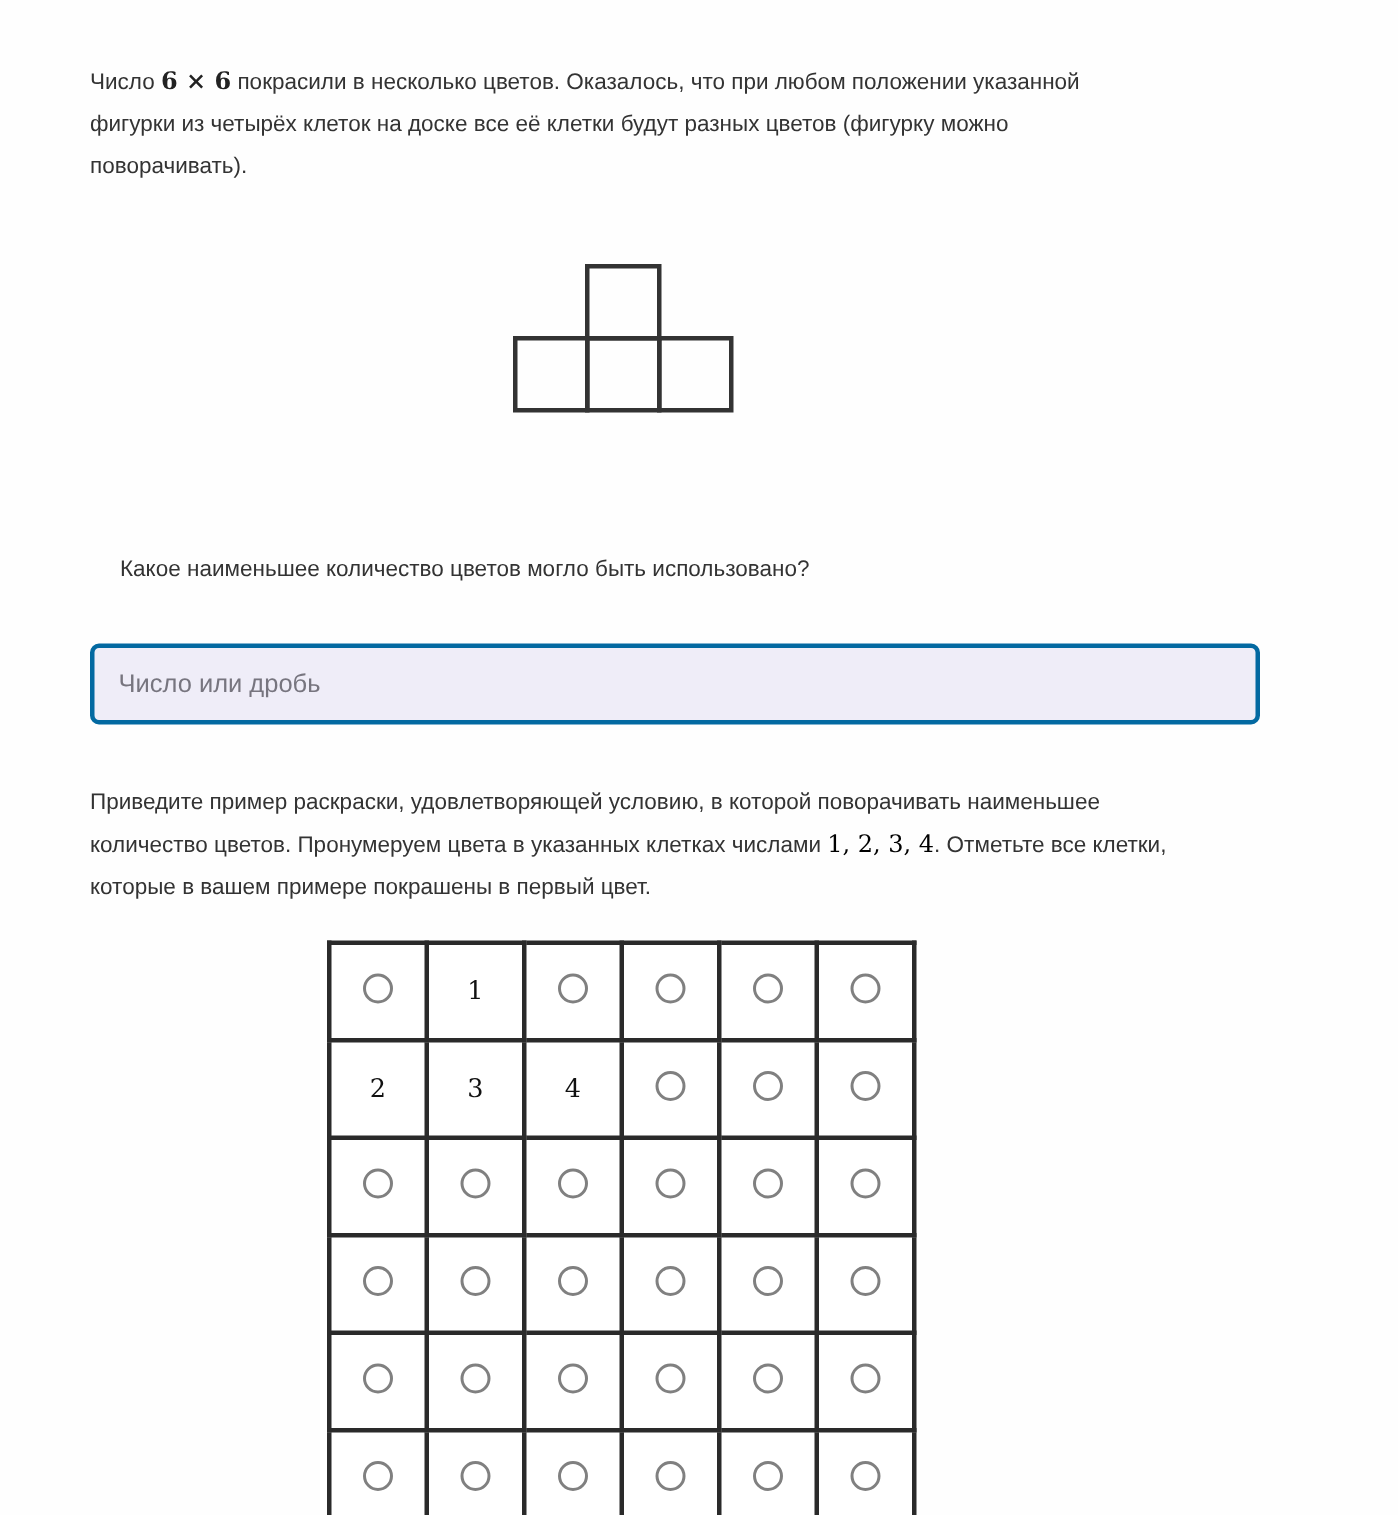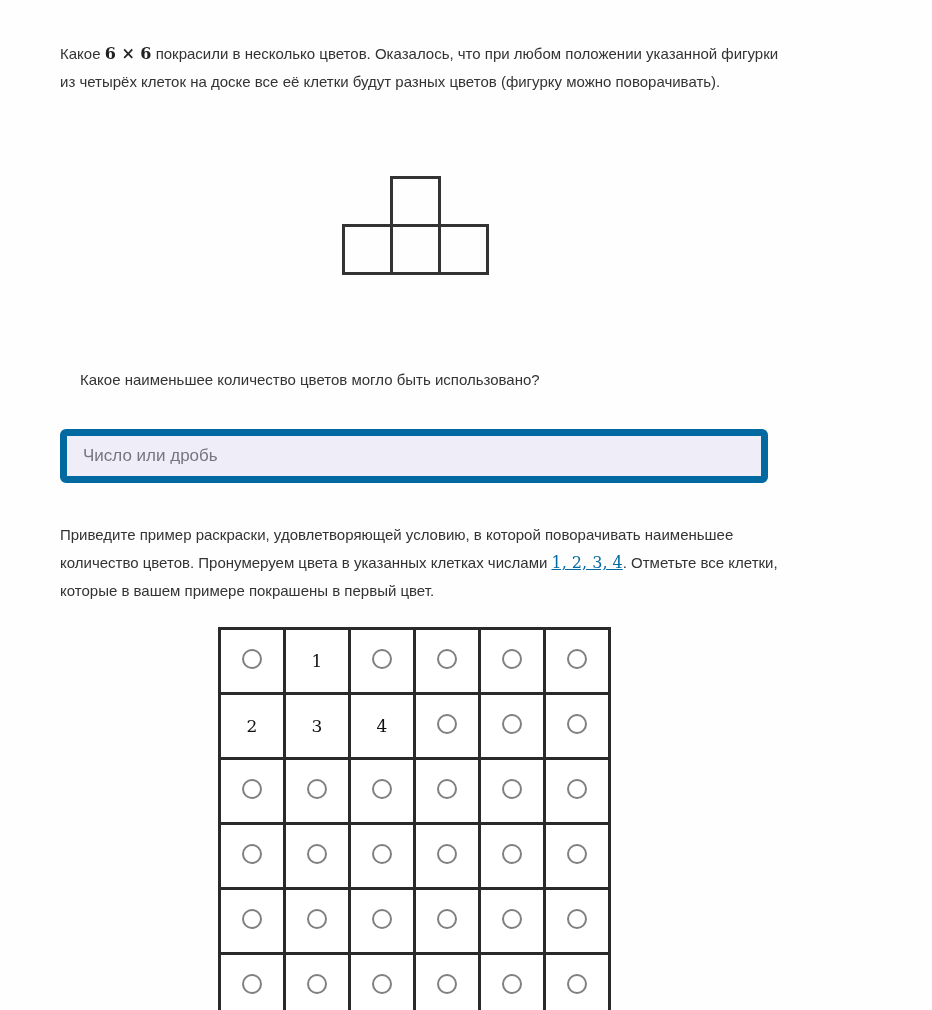--- a/index.html
+++ b/index.html
@@ -1,41 +1,41 @@
 <!DOCTYPE html>
 <html><head>
 <meta charset="utf-8">
 <style>
   html, body { margin: 0; padding: 0; background: #fefefe; }
   body { width: 932px; height: 1010px; overflow: hidden; position: relative;
          font-family: "Liberation Sans", sans-serif; color: #333; }
   .para { position: absolute; left: 60px; width: 720px; font-size: 15px; line-height: 28px; color: #333; }
   .math { font-family: "DejaVu Serif", serif; font-weight: bold; font-size: 16px; color: #222; }
-  .math-plain { font-family: "DejaVu Serif", serif; font-size: 16px; color: #0369a1; text-decoration: underline; }
+  .math-plain { font-family: "DejaVu Serif", serif; font-size: 16px; color: #000000; }
   #p1 { top: 40px; }
   #figure { position: absolute; left: 342px; top: 176px; }
   #figure .sq { position: absolute; width: 45px; height: 45px; border: 3px solid #333; box-sizing: content-box; }
   #q1 { top: 366px; margin-left: 20px; }
-  #answer { position: absolute; left: 60px; top: 429px; width: 708px; height: 54px;
-            border: 7px solid #0369a1; border-radius: 6px; background: #efedf8;
+  #answer { position: absolute; left: 60px; top: 429px; width: 780px; height: 54px;
+            border: 3px solid #0369a1; border-radius: 6px; background: #efedf8;
             box-sizing: border-box; padding: 0 16px; font-size: 17px; color: #444;
             font-family: "Liberation Sans", sans-serif; outline: none; }
   #answer::placeholder { color: #77757f; }
   #p2 { top: 521px; }
   #grid { position: absolute; left: 218px; top: 627px; border-collapse: collapse; }
   #grid td { width: 62px; height: 62px; border: 3px solid #2a2a2a; padding: 0; text-align: center;
              vertical-align: middle; background: #fff; }
   .cell-num { font-family: "DejaVu Serif", serif; font-size: 17px; color: #111; }
   .radio { display: inline-block; width: 20px; height: 20px; border: 2px solid #808080; border-radius: 50%;
            background: #fff; cursor: pointer; box-sizing: border-box; }
 </style>
 </head>
 <body>
 
-<div class="para" id="p1"><span>Какое </span><span class="math">6 × 6</span><span> покрасили в несколько цветов. Оказалось, что при любом положении указанной фигурки из четырёх клеток на доске все её клетки будут разных цветов (фигурку можно поворачивать).</span></div>
+<div class="para" id="p1"><span>Число </span><span class="math">6 × 6</span><span> покрасили в несколько цветов. Оказалось, что при любом положении указанной фигурки из четырёх клеток на доске все её клетки будут разных цветов (фигурку можно поворачивать).</span></div>
 
 <div id="figure">
   <div class="sq" style="left:48px; top:0;"></div>
   <div class="sq" style="left:0; top:48px;"></div>
   <div class="sq" style="left:48px; top:48px;"></div>
   <div class="sq" style="left:96px; top:48px;"></div>
 </div>
 
 <div class="para" id="q1">Какое наименьшее количество цветов могло быть использовано?</div>
 

